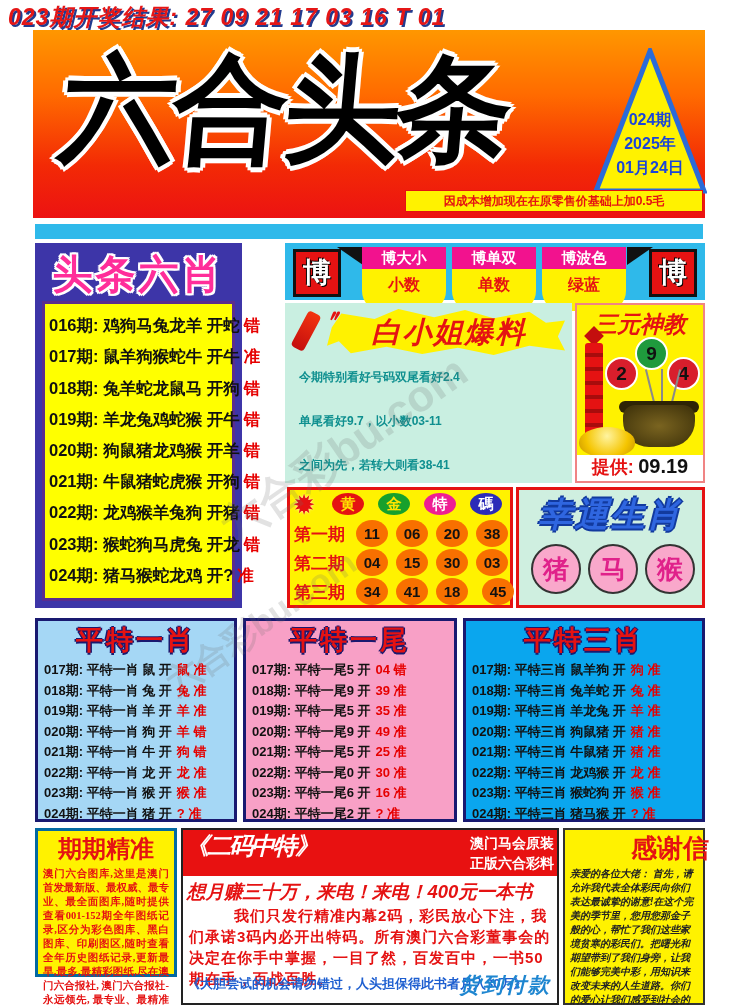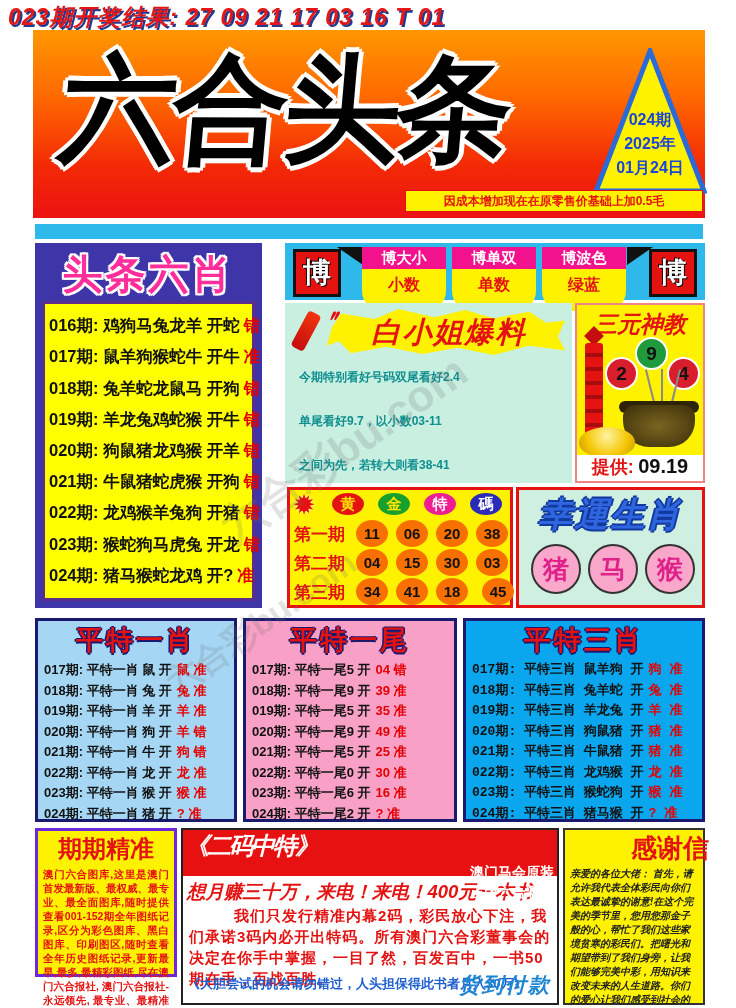--- a/index.html
+++ b/index.html
@@ -19,21 +19,21 @@
       font-family:"DejaVu Serif",serif;transform:skewX(-5deg);letter-spacing:-4px;white-space:nowrap;
       text-shadow:-3px 0 #fff,3px 0 #fff,0 -3px #fff,0 3px #fff,-3px -3px #fff,3px 3px #fff,-3px 3px #fff,3px -3px #fff,-5px 0 #fff,5px 0 #fff,0 5px #fff,0 -5px #fff;}
   .tri-wrap{position:absolute;left:560px;top:18px;width:114px;height:146px;}
   .tri-text{position:absolute;width:114px;text-align:center;color:#1B45D8;font-weight:bold;font-size:16px;}
   .price-note{position:absolute;left:372px;top:160px;width:296px;height:20px;background:#FFF200;
       border:1px solid #E51212;color:#E51212;font-size:12px;font-weight:bold;text-align:center;line-height:20px;}
 
   .bluebar{left:35px;top:224px;width:668px;height:15px;background:#2FB9EA;}
 
   
-  .sixiao{left:35px;top:243px;width:207px;height:365px;background:#3D35A8;padding-left:20px;}
+  .sixiao{left:35px;top:243px;width:207px;height:365px;background:#3D35A8;}
   .sixiao-title{position:absolute;left:0;top:4px;width:100%;text-align:center;font-size:40px;font-weight:900;
       color:#FF2E9A;letter-spacing:3px;
       text-shadow:-2px 0 #fff,2px 0 #fff,0 -2px #fff,0 2px #fff,-2px -2px #fff,2px 2px #fff,-2px 2px #fff,2px -2px #fff;}
   .sixiao-panel{position:absolute;left:7px;top:58px;right:7px;bottom:7px;background:#FFFF00;
       border:3px solid #5B2D8E;display:flex;flex-direction:column;justify-content:space-evenly;padding:2px 4px;}
   .sx-row{font-size:16.5px;font-weight:bold;color:#111;white-space:nowrap;}
   .sx-row .v{color:#E60000;margin-left:4px;}
 
   
   .betstrip{left:285px;top:243px;width:420px;height:57px;background:#2FB9EA;}
@@ -94,35 +94,35 @@
   .lucky-title{position:absolute;left:0;top:2px;width:100%;text-align:center;font-size:34px;font-weight:900;
       font-style:italic;color:#2F66E0;letter-spacing:2px;white-space:nowrap;
       text-shadow:-2px 0 #123A9E,2px 0 #123A9E,0 -2px #123A9E,0 2px #123A9E;}
   .zo-circle{position:absolute;top:54px;width:46px;height:46px;border-radius:50%;background:#F9A8CB;border:2px solid #333;
       color:#E0218A;font-size:26px;font-weight:900;text-align:center;line-height:46px;}
 
   
   .pcol{top:618px;height:204px;border:3px solid #191970;box-sizing:border-box;position:absolute;}
   .pc1{left:35px;width:202px;background:#A5D7F5;}
   .pc2{left:243px;width:214px;background:#F8A0C6;}
-  .pc3{left:463px;width:242px;background:#0AA6EE;font-family:Liberation Mono, monospace;}
+  .pc3{left:463px;width:242px;background:#0AA6EE;}
   .pcol-title{width:100%;text-align:center;font-size:27px;font-weight:900;color:#E51212;letter-spacing:3px;margin:1px 0 2px;
       text-shadow:-1.5px 0 #191970,1.5px 0 #191970,0 -1.5px #191970,0 1.5px #191970;}
   .p-row{font-size:13px;font-weight:bold;color:#111;white-space:nowrap;padding-left:6px;line-height:20.5px;}
   .p-row .v{color:#E60000;margin-left:5px;}
 
   
-  .qiqi{left:35px;top:828px;width:142px;height:149px;background:#FFF200;border:3px solid #6d28d9;box-sizing:border-box;}
+  .qiqi{left:35px;top:828px;width:142px;height:149px;background:#FFF200;border:3px solid #0369a1;box-sizing:border-box;font-family:Liberation Serif, serif;}
   .qiqi-title{width:100%;text-align:center;font-size:24px;font-weight:900;color:#E51212;margin-top:2px;}
   .qiqi-body{padding:2px 5px;color:#E51212;font-size:10.5px;font-weight:bold;line-height:14px;text-align:justify;}
 
   .erma{left:181px;top:828px;width:378px;height:177px;background:#fff;border:2px solid #222;box-sizing:border-box;}
   .erma-banner{position:relative;width:100%;height:46px;background:#E81111;}
   .erma-title{position:absolute;left:2px;top:0px;color:#fff;font-size:24px;font-weight:900;font-style:italic;white-space:nowrap;letter-spacing:-2px;}
-  .erma-right{position:absolute;right:3px;top:3px;color:#fff;font-size:14px;font-weight:bold;line-height:20px;text-align:left;margin-top:29px;}
+  .erma-right{position:absolute;right:3px;top:3px;color:#fff;font-size:14px;font-weight:bold;line-height:20px;text-align:left;}
   .erma-headline{color:#E51212;font-size:18.5px;font-weight:900;font-style:italic;margin:3px 2px 1px 4px;white-space:nowrap;}
   .erma-body{color:#E51212;font-size:15px;font-weight:bold;line-height:21px;padding:0 6px;text-indent:3em;letter-spacing:1px;}
   .erma-note-row{position:absolute;left:0;bottom:28px;width:100%;}
   .erma-note{position:absolute;left:4px;top:0;color:#1E5FD0;font-size:13px;font-weight:bold;white-space:nowrap;}
   .erma-cod{position:absolute;right:6px;top:-4px;color:#1E86D0;font-size:21px;font-weight:900;font-style:italic;letter-spacing:2px;}
 
   .thanks{left:563px;top:828px;width:142px;height:177px;background:#FFF200;border:2px solid #333;box-sizing:border-box;}
   .thanks-title{width:100%;text-align:center;font-size:26px;font-weight:900;color:#E51212;margin-top:1px;margin-left:36px;}
   .thanks-body{padding:1px 5px;color:#222;font-size:10px;font-weight:bold;font-style:italic;line-height:14px;}
 

